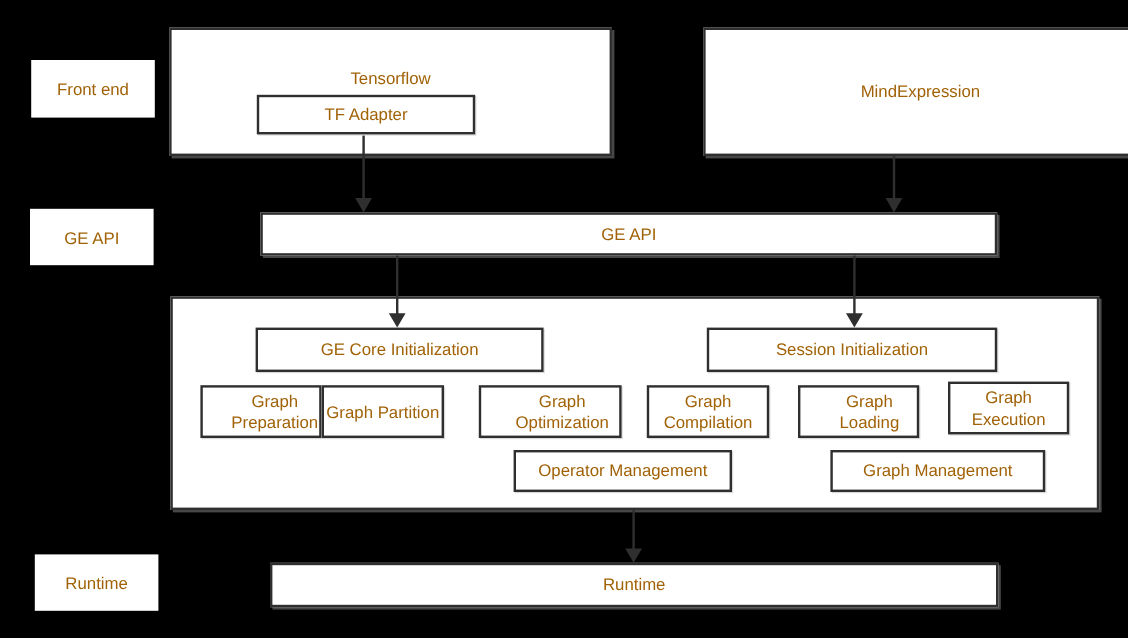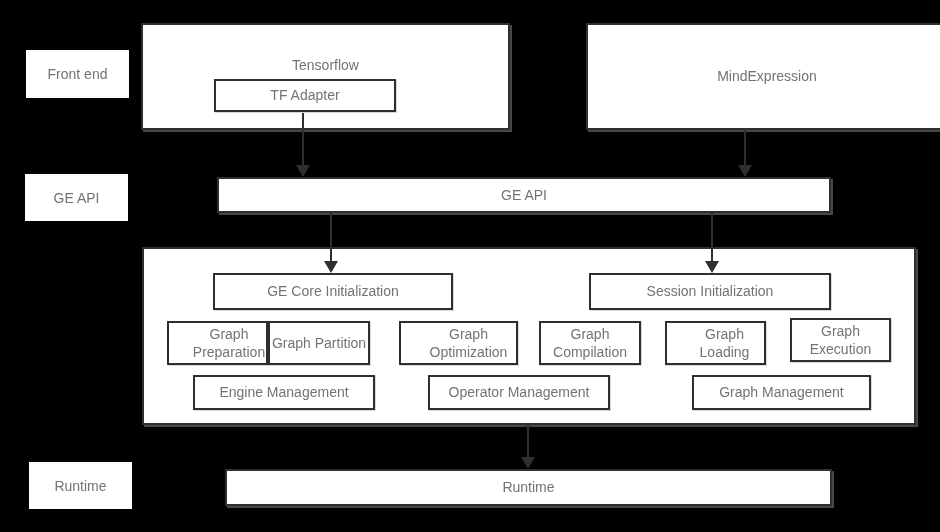--- a/index.html
+++ b/index.html
@@ -7,21 +7,21 @@
     padding: 0;
     background: #000000;
   }
   .canvas {
     position: relative;
     width: 940px;
     height: 532px;
     background: #000000;
     font-family: "Liberation Sans", "DejaVu Sans", sans-serif;
     font-size: 14px;
-    color: #737373;
+    color: #a16207;
     overflow: hidden;
   }
 
   
   .side-label {
     position: absolute;
     background: #ffffff;
     display: flex;
     align-items: center;
     justify-content: center;
@@ -118,21 +118,20 @@
     <div class="box inner-box box-gecore-init">GE Core Initialization</div>
     <div class="box inner-box box-session-init">Session Initialization</div>
 
     <div class="box inner-box stage-box stage-0">Graph Preparation</div>
     <div class="box inner-box stage-box stage-1">Graph Partition</div>
     <div class="box inner-box stage-box stage-2">Graph Optimization</div>
     <div class="box inner-box stage-box stage-3">Graph Compilation</div>
     <div class="box inner-box stage-box stage-4">Graph Loading</div>
     <div class="box inner-box stage-box stage-5">Graph Execution</div>
 
-    <div class="box inner-box mgmt-box mgmt-0">Engine Management</div>
     <div class="box inner-box mgmt-box mgmt-1">Operator Management</div>
     <div class="box inner-box mgmt-box mgmt-2">Graph Management</div>
   </div>
 
   <div class="box outer-box bar-runtime">Runtime</div>
 
   <div class="arrow arrow-1">
     <div class="stem"></div>
     <div class="head"></div>
   </div>

